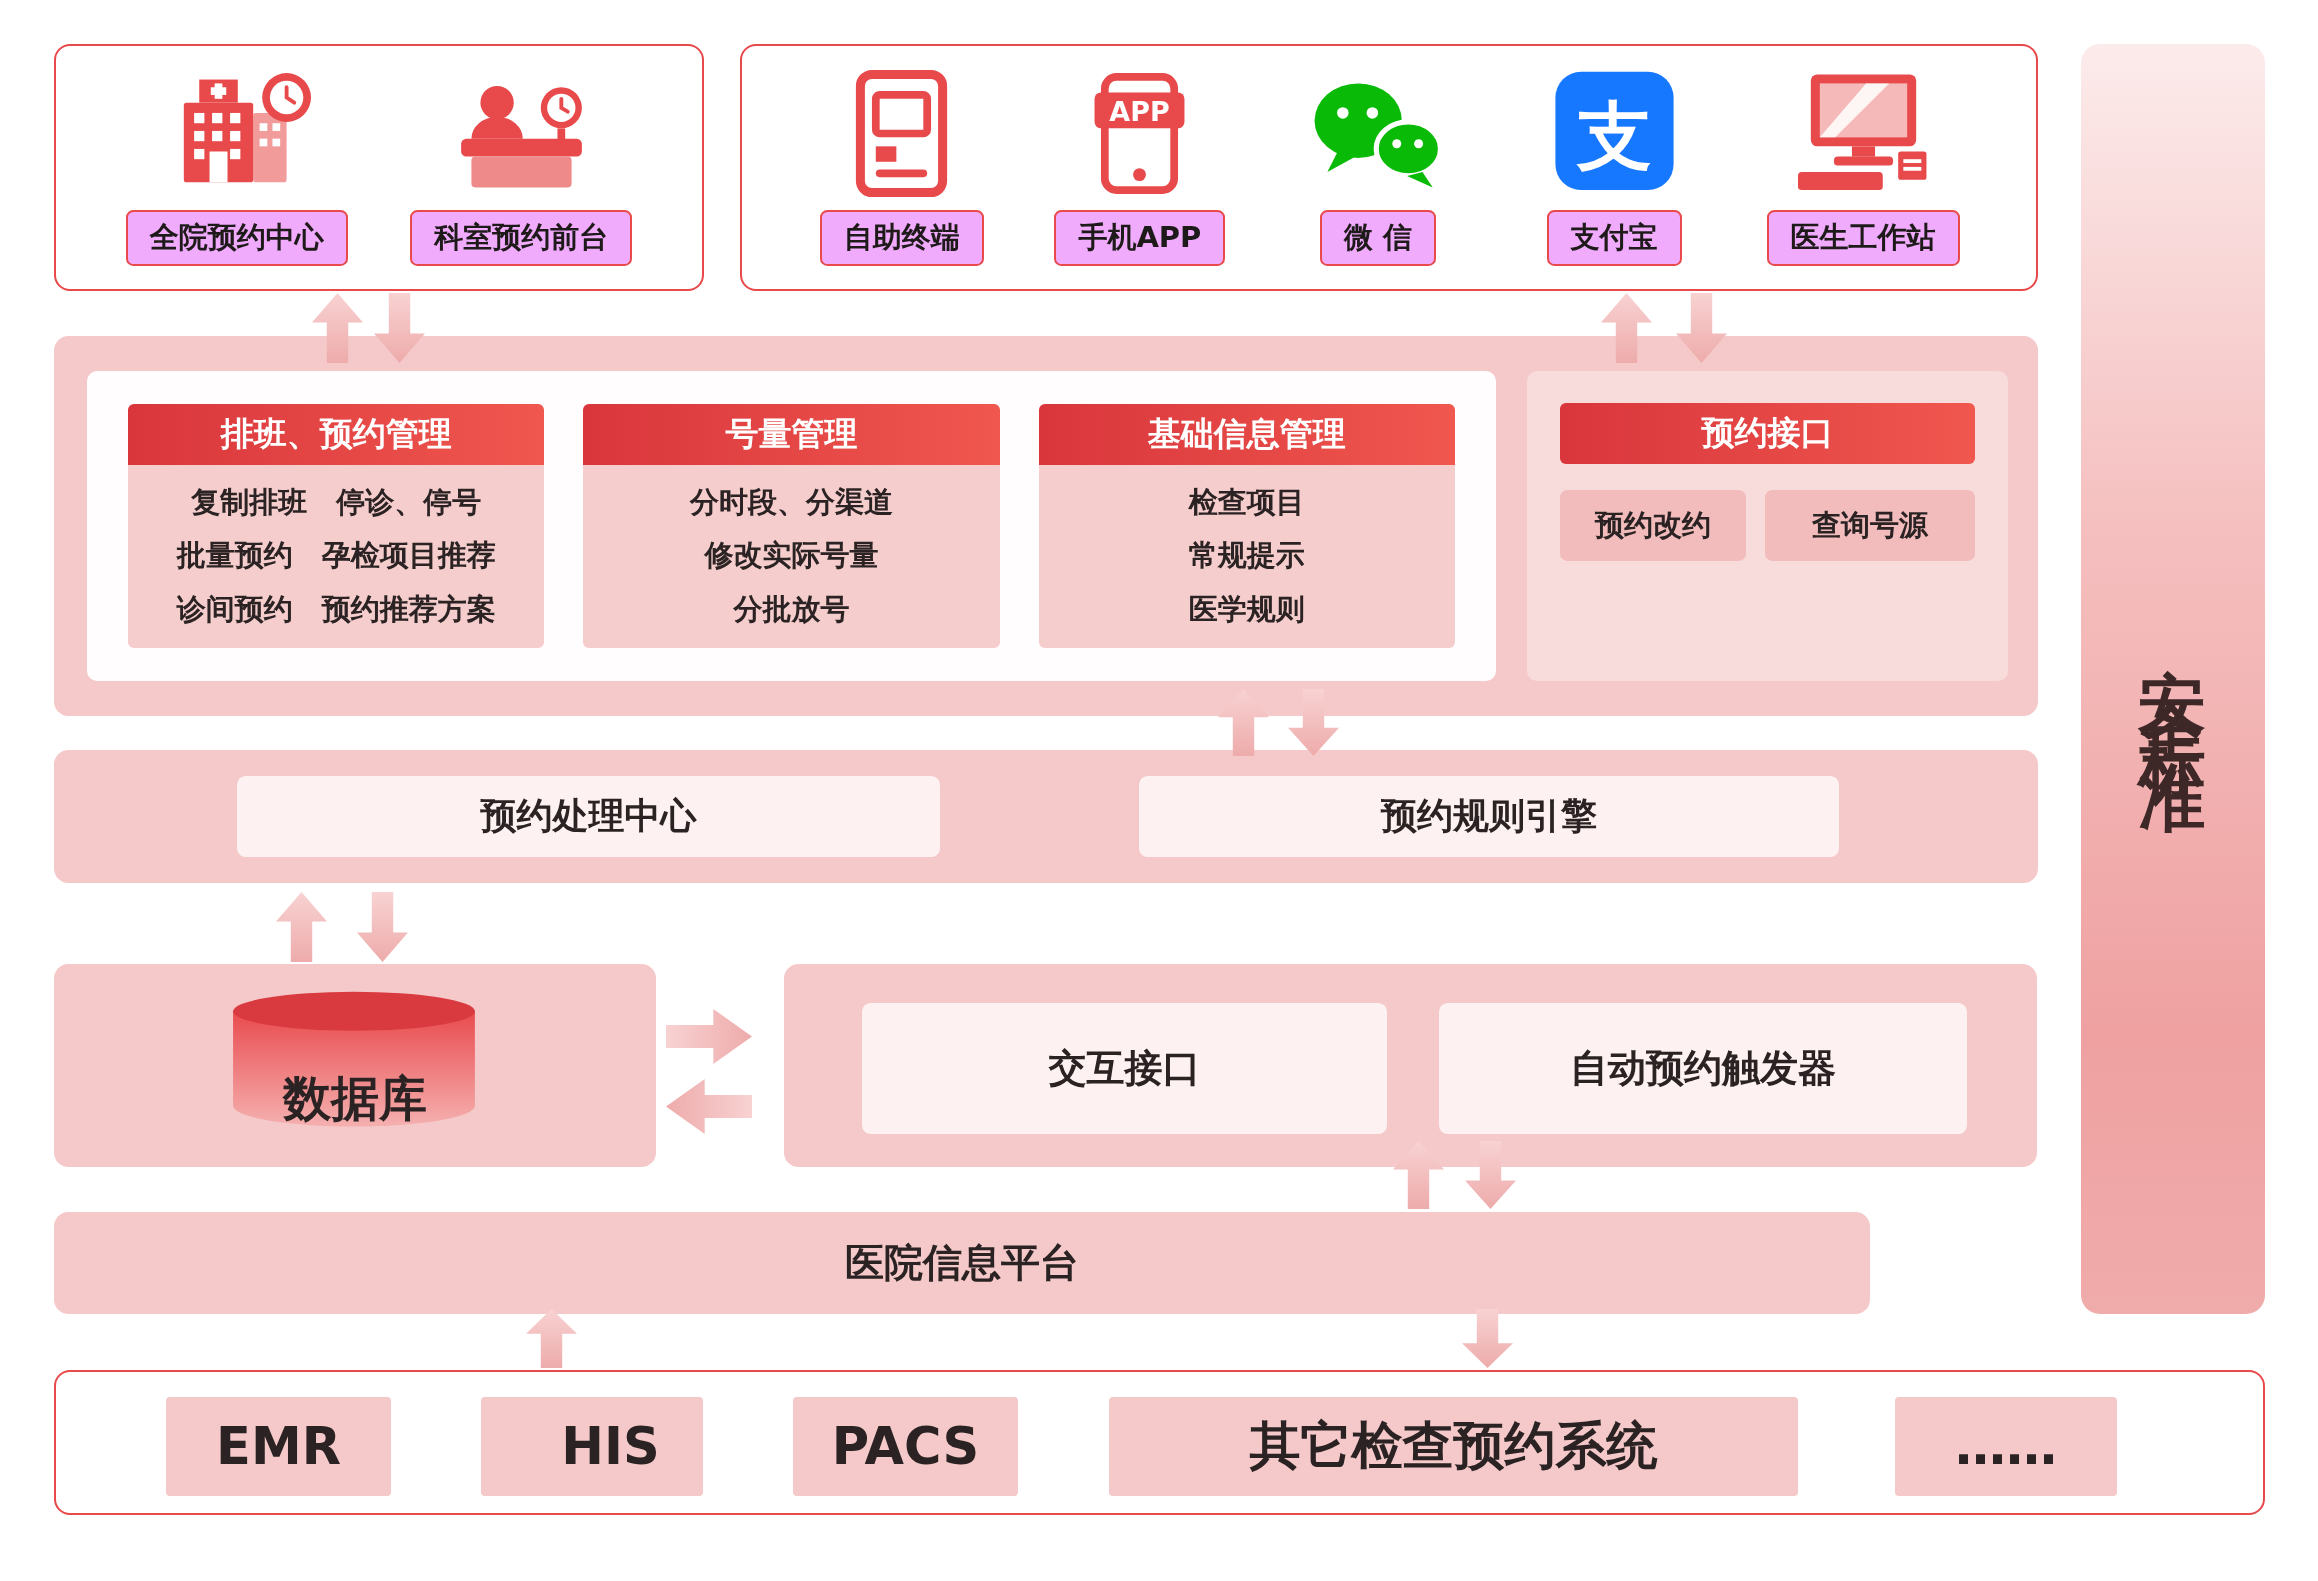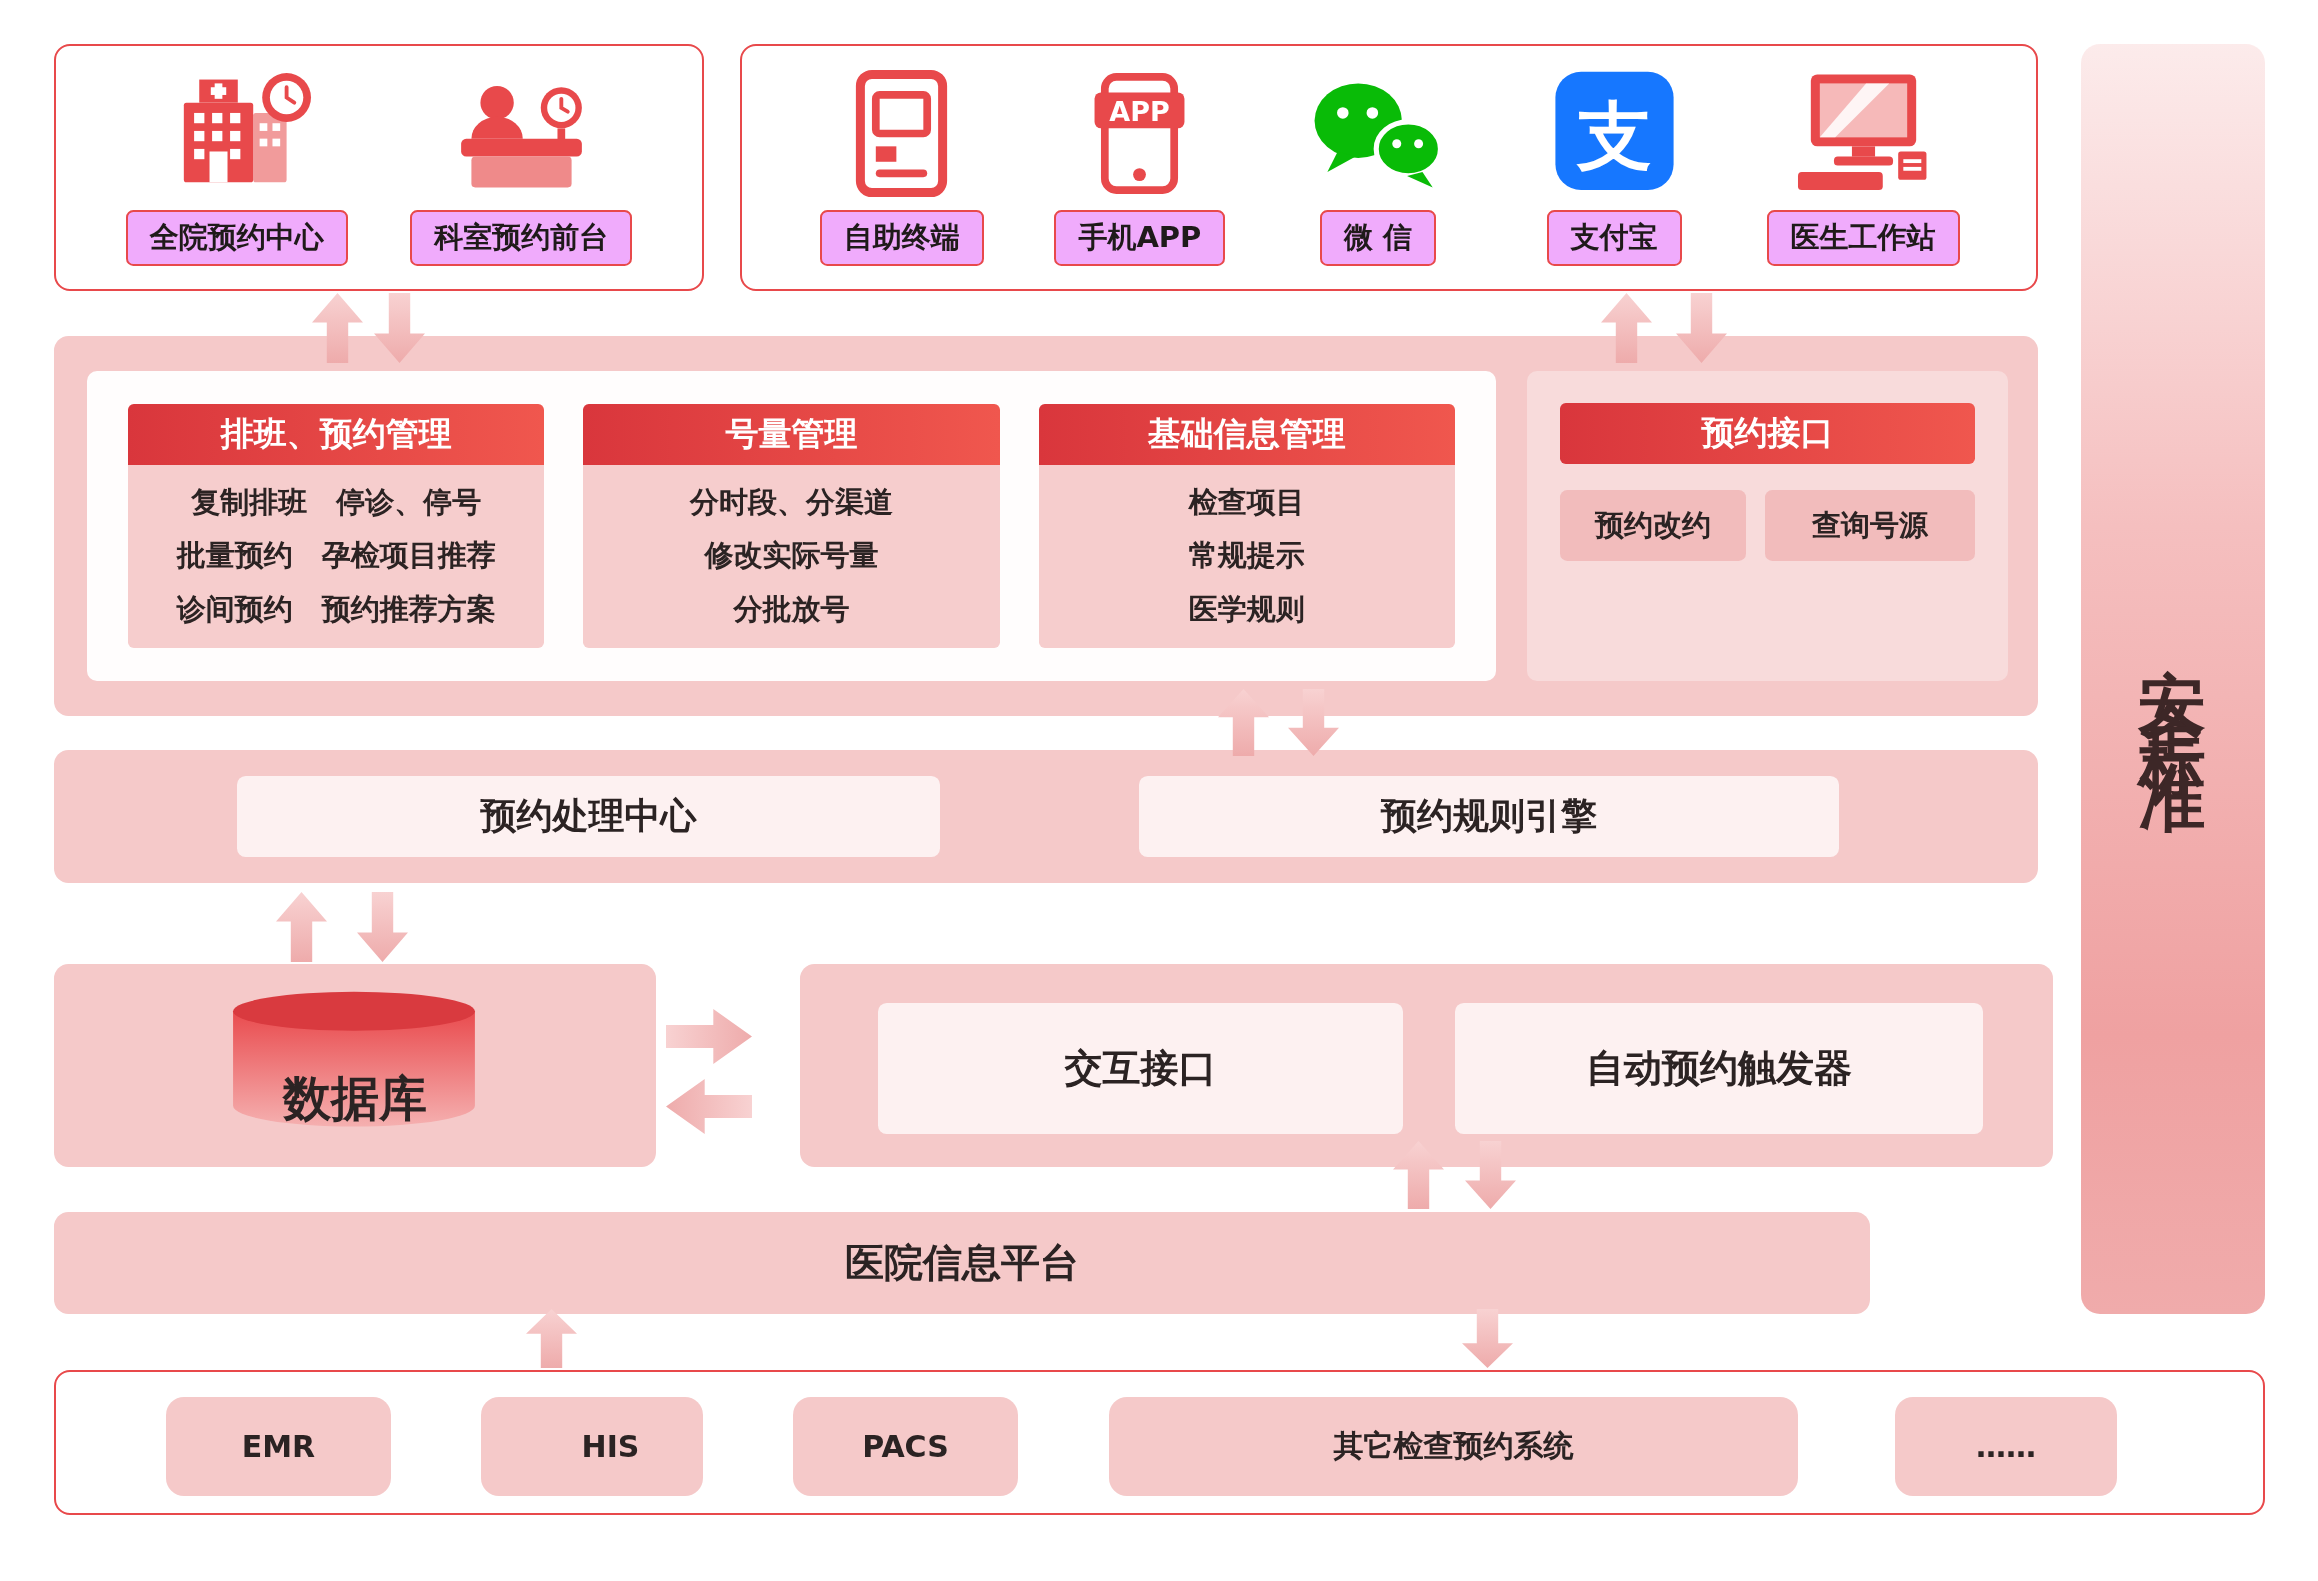--- a/index.html
+++ b/index.html
@@ -50,22 +50,22 @@
   .api-btn.b1{width:186px;}
   .api-btn.b2{flex:1;}
   .api-btn.b3{margin-top:17.4px;height:73px;width:100%;}
 
   .white-box{position:absolute;background:var(--pink-box);border-radius:8.7px;display:flex;
              align-items:center;justify-content:center;font-size:36px;font-weight:bold;}
 
   .bar-label{width:100%;height:100%;display:flex;align-items:center;justify-content:center;
              font-size:39px;font-weight:bold;}
 
-  .sys-box{position:absolute;top:25px;height:99px;background:var(--pink-panel);border-radius:18px;
-           display:flex;align-items:center;justify-content:center;font-size:30px;font-weight:bold;}
+  .sys-box{position:absolute;top:25px;height:99px;background:var(--pink-panel);border-radius:4px;
+           display:flex;align-items:center;justify-content:center;font-size:51px;font-weight:bold;}
 
   .arrow{position:absolute;background:linear-gradient(180deg,#f8d2d2,#eeabab);}
   .arrow.up{clip-path:polygon(50% 0,100% 42%,71% 42%,71% 100%,29% 100%,29% 42%,0 42%);}
   .arrow.down{clip-path:polygon(50% 100%,100% 58%,71% 58%,71% 0,29% 0,29% 58%,0 58%);}
   .arrow.right{background:linear-gradient(90deg,#f8d2d2,#eeabab);
                clip-path:polygon(0 29%,55% 29%,55% 0,100% 50%,55% 100%,55% 71%,0 71%);}
   .arrow.left{background:linear-gradient(270deg,#f8d2d2,#eeabab);
               clip-path:polygon(100% 29%,45% 29%,45% 0,0 50%,45% 100%,45% 71%,100% 71%);}
 
   .db-cyl{position:absolute;left:161px;top:25px;width:278px;height:145px;}
@@ -249,21 +249,21 @@
             <stop offset="1" stop-color="#f5b0b0"></stop>
           </linearGradient>
         </defs>
         <path d="M13 16 v68 a87 15 0 0 0 174 0 v-68 Z" fill="url(#cylg)"></path>
         <ellipse cx="100" cy="16" rx="87" ry="14" fill="#d93a3f"></ellipse>
       </svg>
     </div>
     <div class="db-label">数据库</div>
   </div>
 
-  <div class="panel" style="left:784px;top:964px;width:1253px;height:203px;margin-left:16px;">
+  <div class="panel" style="left:784px;top:964px;width:1253px;height:203px;">
     <div class="white-box" style="left:78px;top:39px;width:525px;height:131px;font-size:38px;">交互接口</div>
     <div class="white-box" style="left:655px;top:39px;width:528px;height:131px;font-size:38px;">自动预约触发器</div>
   </div>
 
   <div class="panel" style="left:54px;top:1212px;width:1816px;height:102px;">
     <div class="bar-label">医院信息平台</div>
   </div>
 
   <div class="outlined" style="left:54px;top:1370px;width:2211px;height:145px;">
     <div class="sys-box" style="left:110px;width:225px;">EMR</div>

